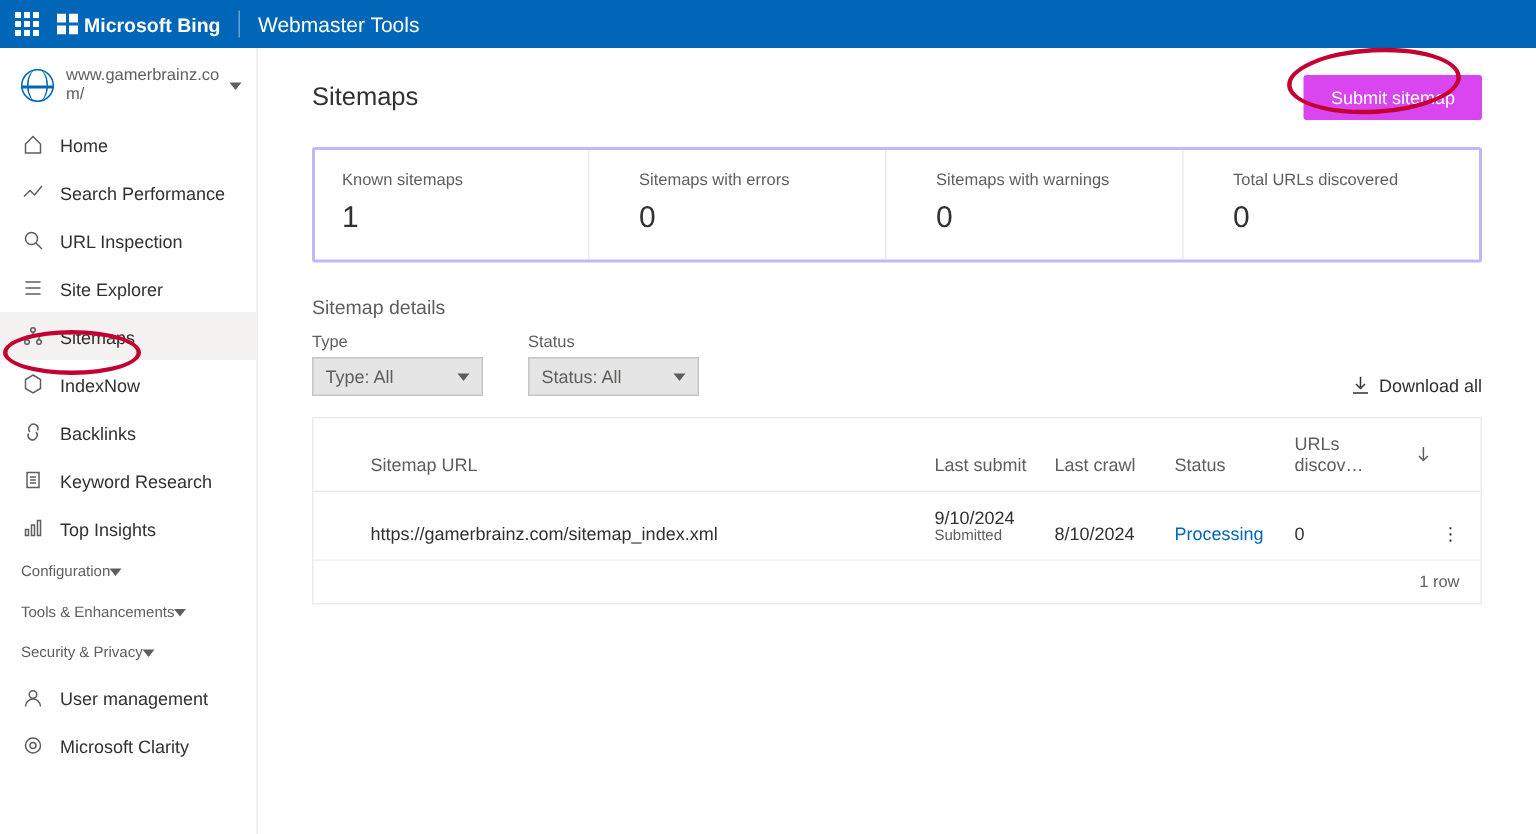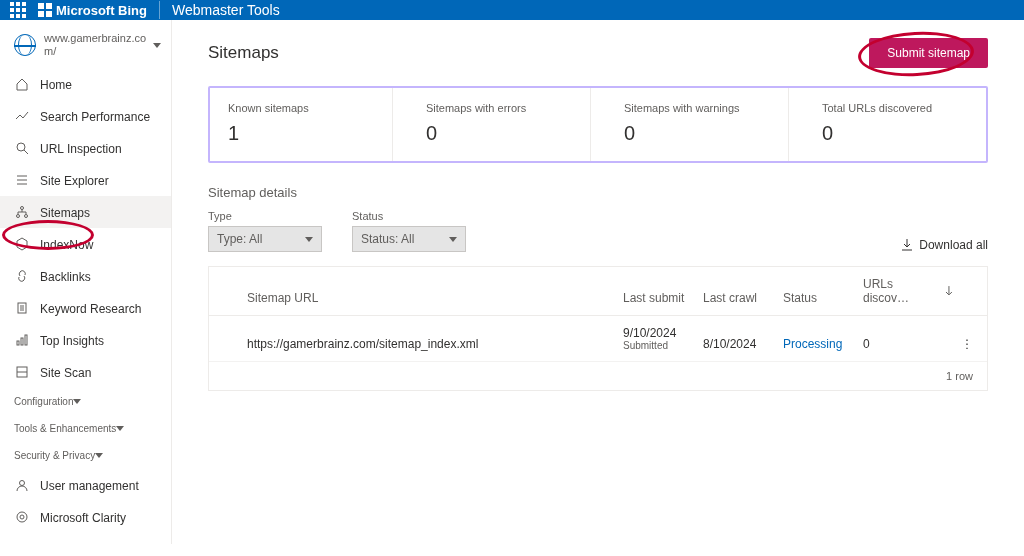--- a/index.html
+++ b/index.html
@@ -1,17 +1,17 @@
 <!DOCTYPE html>
 <html><head>
 <meta charset="utf-8">
 <style>
   * { box-sizing: border-box; margin: 0; padding: 0; }
   body { font-family: "Segoe UI", Arial, sans-serif; font-size: 13px; color: #323130; background: #fff; width: 1024px; height: 556px; overflow: hidden; }
-  .header { height: 20px; background: #0067b8; color: #fff; display: flex; align-items: center; padding: 0 10px; font-size: 13px; }
+  .header { height: 32px; background: #0067b8; color: #fff; display: flex; align-items: center; padding: 0 10px; font-size: 13px; }
   .header .waffle { width: 16px; height: 16px; display: grid; grid-template-columns: repeat(3,4px); grid-template-rows: repeat(3,4px); gap: 2px; margin-right: 12px; }
   .header .waffle span { background: #fff; width:4px; height:4px; }
   .header .brand { display:flex; align-items:center; font-weight:600; }
   .header .brand svg { margin-right:4px; }
   .header .divider { height:18px; width:1px; background:rgba(255,255,255,0.4); margin:0 12px; }
   .header .tool { font-size:14px; }
   .layout { display:flex; height: calc(556px - 32px); }
   .sidebar { width: 172px; border-right:1px solid #edebe9; display:flex; flex-direction:column; padding-top:6px; }
   .site-picker { display:flex; align-items:center; padding:6px 10px 10px 14px; font-size:11px; color:#0067b8; }
   .site-picker .globe { width:22px; height:22px; border:1px solid #0067b8; border-radius:50%; margin-right:8px; position:relative; flex-shrink:0; }
@@ -21,21 +21,21 @@
   .site-picker .site-name { line-height:1.2; color:#605e5c; font-size:11px; flex:1; word-break:break-all;}
   .site-picker .chev { color:#605e5c; margin-left:4px; }
   .nav { list-style:none; }
   .nav li { display:flex; align-items:flex-end; padding:8px 14px; font-size:12px; color:#323130; cursor:pointer; }
   .nav li .ic { width:16px; height:16px; margin-right:10px; display:flex; align-items:center; justify-content:center; color:#605e5c; }
   .nav li.active { background:#f3f2f1; }
   .nav-section { padding:8px 14px; font-size:10px; color:#605e5c; display:flex; align-items:center; justify-content:flex-start; cursor:pointer; }
   .main { flex:1; padding:18px 36px; overflow:auto; }
   .page-head { display:flex; align-items:center; justify-content:space-between; margin-bottom:18px; }
   .page-title { font-size:17px; font-weight:400; }
-  .btn-primary { background:#be185d; color:#fff; border:none; padding:8px 18px; font-size:12px; border-radius:2px; cursor:pointer; }
+  .btn-primary { background:#d946ef; color:#fff; border:none; padding:8px 18px; font-size:12px; border-radius:2px; cursor:pointer; }
   .stats { display:flex; border:2px solid #c4b5fd; border-radius:2px; margin-bottom:22px;gap:15px; }
   .stat { flex:1; padding:14px 18px 16px; border-right:1px solid #edebe9; }
   .stat:last-child { border-right:none; }
   .stat .label { font-size:11px; color:#605e5c; margin-bottom:8px; }
   .stat .value { font-size:20px; font-weight:400; }
   .section-title { font-size:13px; color:#605e5c; margin-bottom:10px; }
   .filters { display:flex; gap:30px; margin-bottom:14px; align-items:flex-end;}
   .filter { display:flex; flex-direction:column; }
   .filter label { font-size:11px; color:#605e5c; margin-bottom:4px; }
   .select { width:114px; height:26px; border:1px solid #c8c6c4; font-size:12px; color:#605e5c; display:flex; align-items:center; justify-content:space-between; padding:0 8px; background:#e5e5e5; cursor:pointer;}
@@ -168,29 +168,20 @@
         <li class="">
           <span class="ic">
             <svg width="14" height="14" viewBox="0 0 14 14">
               <rect x="2" y="8" width="2" height="4" fill="none" stroke="currentColor"></rect>
               <rect x="6" y="5" width="2" height="7" fill="none" stroke="currentColor"></rect>
               <rect x="10" y="2" width="2" height="10" fill="none" stroke="currentColor"></rect>
             </svg>
           </span>
           <span>Top Insights</span>
         </li>
-        <li class="">
-          <span class="ic">
-            <svg width="14" height="14" viewBox="0 0 14 14">
-              <rect x="2" y="2" width="10" height="10" fill="none" stroke="currentColor"></rect>
-              <path d="M2 7h10" stroke="currentColor"></path>
-            </svg>
-          </span>
-          <span>Site Scan</span>
-        </li>
       </ul>
     <div id="sections">
         <div class="nav-section">
           <span>Configuration</span>
           <span class="chev-down"></span>
         </div>
         <div class="nav-section">
           <span>Tools &amp; Enhancements</span>
           <span class="chev-down"></span>
         </div>

